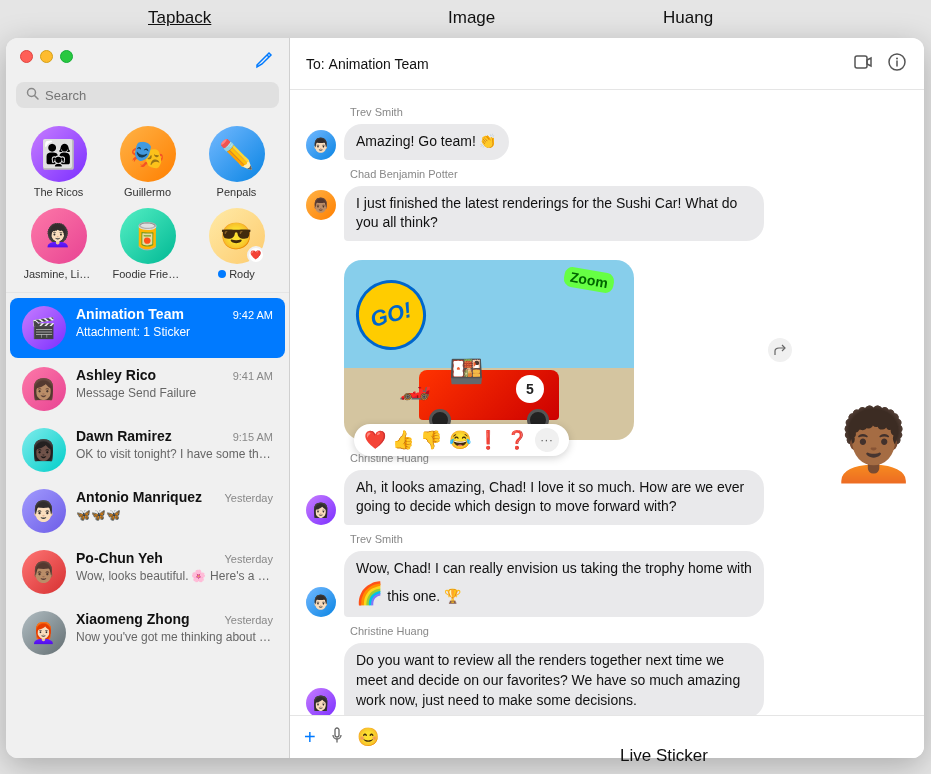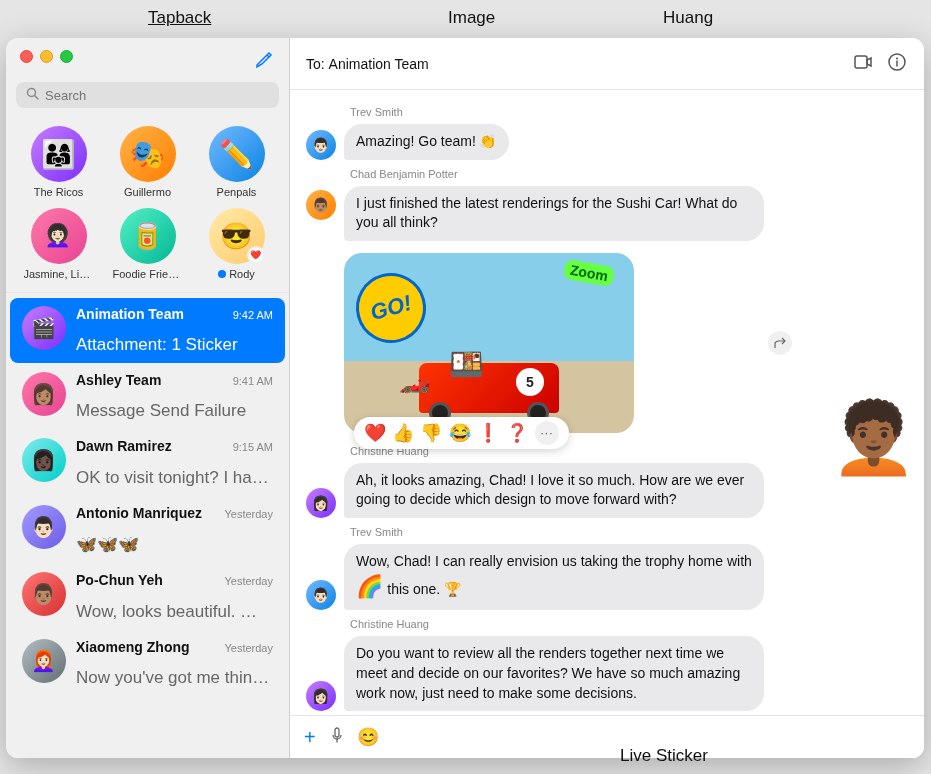--- a/index.html
+++ b/index.html
@@ -233,26 +233,26 @@
     }
 
     .conv-time {
       font-size: 11px;
       color: #888;
       white-space: nowrap;
       margin-left: 4px;
     }
 
     .conv-preview {
-      font-size: 17px;
+      font-size: 12px;
       color: #666;
       white-space: nowrap;
       overflow: hidden;
       text-overflow: ellipsis;
-      margin-top: 13px;
+      margin-top: 3px;
     }
 
     
     .chat-area {
       flex: 1;
       display: flex;
       flex-direction: column;
       background: white;
     }
 
@@ -622,21 +622,21 @@
             <span class="conv-time">9:42 AM</span>
           </div>
           <div class="conv-preview">Attachment: 1 Sticker</div>
         </div>
       </div>
 
       <div class="conv-item">
         <div class="conv-avatar bg-pink" style="font-size:20px">👩🏽</div>
         <div class="conv-info">
           <div class="conv-top">
-            <span class="conv-name">Ashley Team</span>
+            <span class="conv-name">Ashley Rico</span>
             <span class="conv-time">9:41 AM</span>
           </div>
           <div class="conv-preview">Message Send Failure</div>
         </div>
       </div>
 
       <div class="conv-item">
         <div class="conv-avatar bg-teal" style="font-size:20px">👩🏿</div>
         <div class="conv-info">
           <div class="conv-top">
@@ -710,21 +710,21 @@
 
       <div class="msg-sender-name">Trev Smith</div>
       <div class="msg-row">
         <div class="msg-avatar bg-blue">👨🏻</div>
         <div class="msg-bubble incoming">Amazing! Go team! 👏</div>
       </div>
 
       <div class="msg-sender-name">Chad Benjamin Potter</div>
       <div class="msg-row" style="align-items: flex-start;">
         <div class="msg-avatar bg-orange" style="margin-top:4px;">👨🏽</div>
-        <div style="display:flex; flex-direction:column; gap:12px;">
+        <div style="display:flex; flex-direction:column; gap:19px;">
           <div class="msg-bubble incoming">I just finished the latest renderings for the Sushi Car! What do you all think?</div>
 
           <div style="position:relative; display:inline-block;">
             <div class="sushi-car-image">
 
               <div class="go-sticker">GO!</div>
 
               <div class="zoom-sticker">Zoom</div>
 
               <div class="sushi-car">

